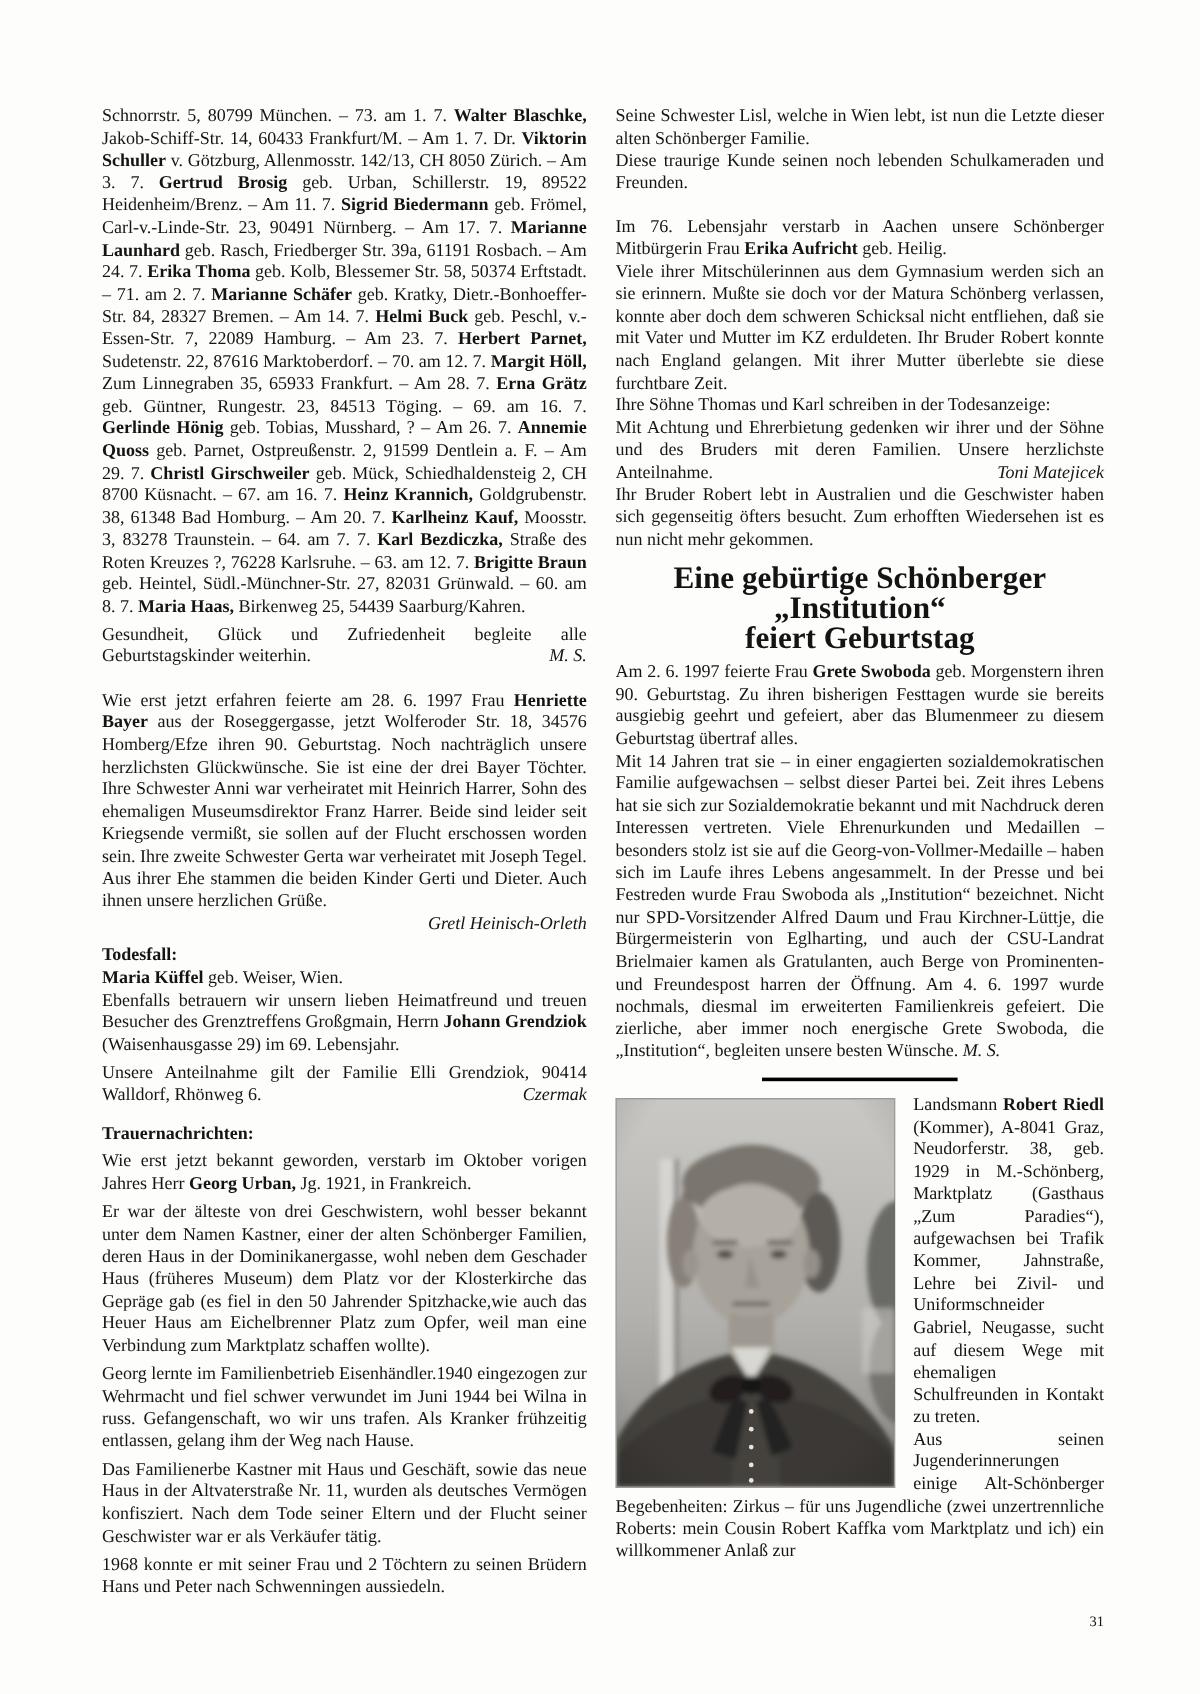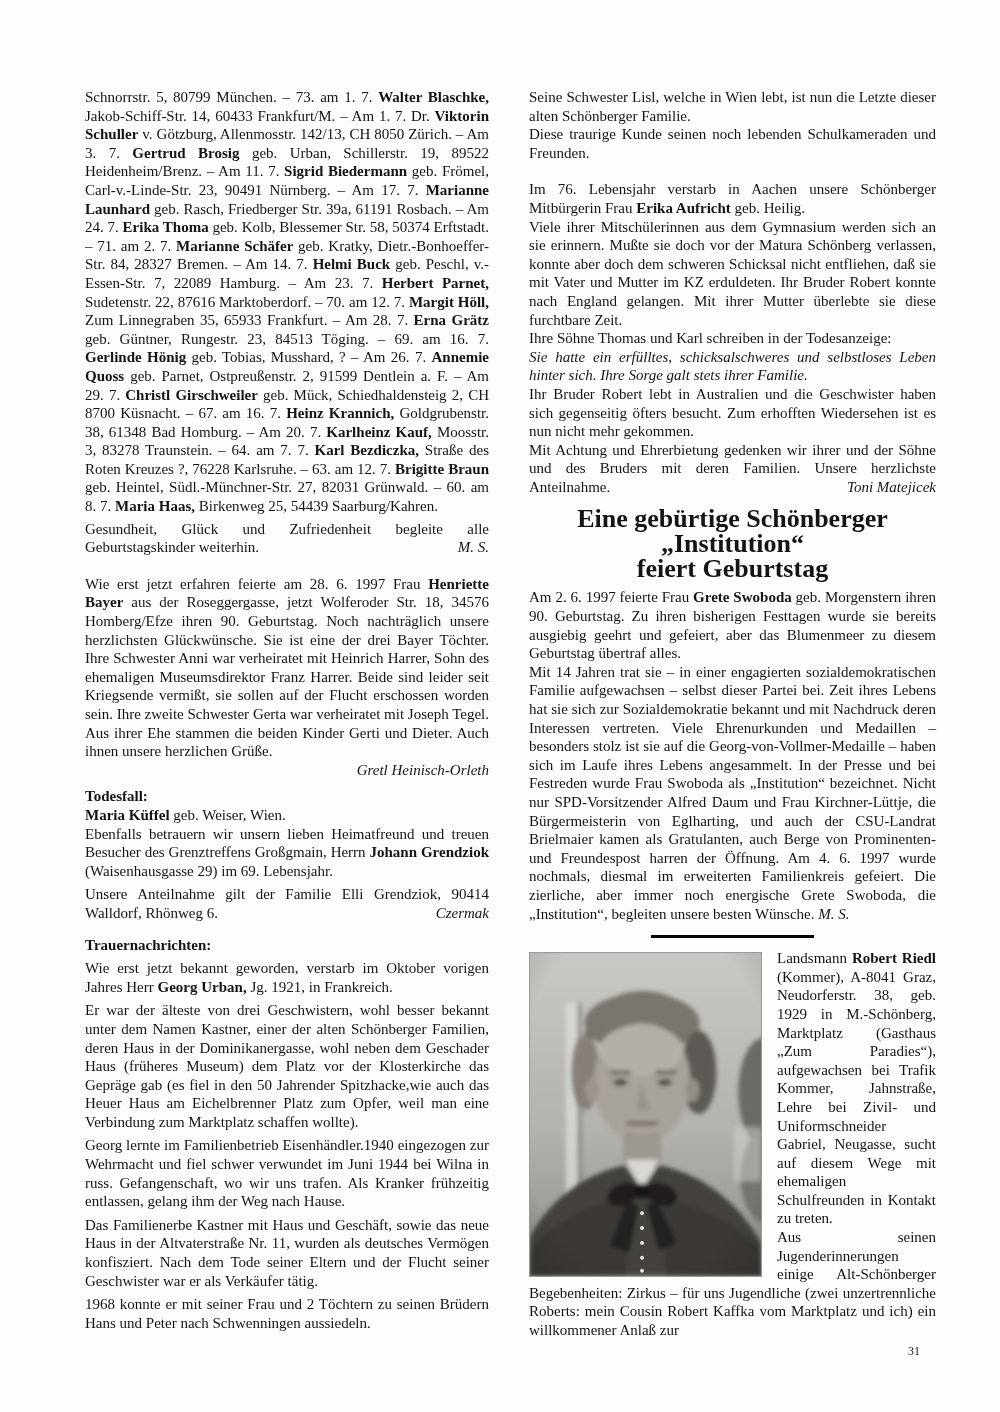--- a/index.html
+++ b/index.html
@@ -1,21 +1,21 @@
 <!DOCTYPE html>
 <html><head>
 <meta charset="utf-8">
 <style>
   html,body{margin:0;padding:0;}
   body{
     width:1000px;height:1412px;background:#fdfdfc;color:#141414;
     font-family:"Liberation Serif","DejaVu Serif",serif;
     font-size:15px;line-height:18.6px;position:relative;overflow:hidden;
   }
-  .sheet{padding:88px 52px 0 85px;display:flex;gap:40px;}
+  .sheet{padding:88px 52px 0 85px;display:flex;gap:24px;}
   .col{width:404px;}
   .col.right{width:407px;}
   p{margin:0;}
   .just{text-align:justify;}
   .b{font-weight:bold;}
   .i{font-style:italic;}
   .bold{font-weight:bold;}
   .rightline{text-align:right;font-style:italic;}
   .mt4{margin-top:4px;}
   .mt6{margin-top:5px;}
@@ -77,27 +77,26 @@
     <p class="just mt6">1968 konnte er mit seiner Frau und 2 Töchtern zu seinen Brüdern Hans und Peter nach Schwenningen aussiedeln.</p>
   </div>
 
   <div class="col right">
     <p class="just">Seine Schwester Lisl, welche in Wien lebt, ist nun die Letzte dieser alten Schönberger Familie.</p>
     <p class="just">Diese traurige Kunde seinen noch lebenden Schulkameraden und Freunden.</p>
 
     <p class="just mt18"><span>Im 76. Lebensjahr verstarb in Aachen unsere Schönberger Mitbürgerin Frau </span><span class="b">Erika Aufricht</span><span> geb. Heilig.</span></p>
     <p class="just">Viele ihrer Mitschülerinnen aus dem Gymnasium werden sich an sie erinnern. Mußte sie doch vor der Matura Schönberg verlassen, konnte aber doch dem schweren Schicksal nicht entfliehen, daß sie mit Vater und Mutter im KZ erduldeten. Ihr Bruder Robert konnte nach England gelangen. Mit ihrer Mutter überlebte sie diese furchtbare Zeit.</p>
     <p class="just">Ihre Söhne Thomas und Karl schreiben in der Todesanzeige:</p>
-    <p class="just i">Sie hatte ein erfülltes, schicksalschweres und selbstloses Leben hinter sich. Ihre Sorge galt stets ihrer Familie.</p>
-    <p class="just">Ihr Bruder Robert lebt in Australien und die Geschwister haben sich gegenseitig öfters besucht. Zum erhofften Wiedersehen ist es nun nicht mehr gekommen.</p>
-
     <p class="just sigp">
       <span>Mit Achtung und Ehrerbietung gedenken wir ihrer und der Söhne und des Bruders mit deren Familien. Unsere herzlichste Anteilnahme.</span>
       <span class="sig">Toni Matejicek</span>
     </p>
+
+    <p class="just">Ihr Bruder Robert lebt in Australien und die Geschwister haben sich gegenseitig öfters besucht. Zum erhofften Wiedersehen ist es nun nicht mehr gekommen.</p>
 
     <h2 class="article-title">
       <span>Eine gebürtige Schönberger „Institution“</span><br>
       <span>feiert Geburtstag</span>
     </h2>
 
     <p class="just"><span>Am 2. 6. 1997 feierte Frau </span><span class="b">Grete Swoboda</span><span> geb. Morgenstern ihren 90. Geburtstag. Zu ihren bisherigen Festtagen wurde sie bereits ausgiebig geehrt und gefeiert, aber das Blumenmeer zu diesem Geburtstag übertraf alles.</span></p>
     <p class="just"><span>Mit 14 Jahren trat sie – in einer engagierten sozialdemokratischen Familie aufgewachsen – selbst dieser Partei bei. Zeit ihres Lebens hat sie sich zur Sozialdemokratie bekannt und mit Nachdruck deren Interessen vertreten. Viele Ehrenurkunden und Medaillen – besonders stolz ist sie auf die Georg-von-Vollmer-Medaille – haben sich im Laufe ihres Lebens angesammelt. In der Presse und bei Festreden wurde Frau Swoboda als „Institution“ bezeichnet. Nicht nur SPD-Vorsitzender Alfred Daum und Frau Kirchner-Lüttje, die Bürgermeisterin von Eglharting, und auch der CSU-Landrat Brielmaier kamen als Gratulanten, auch Berge von Prominenten- und Freundespost harren der Öffnung. Am 4. 6. 1997 wurde nochmals, diesmal im erweiterten Familienkreis gefeiert. Die zierliche, aber immer noch energische Grete Swoboda, die „Institution“, begleiten unsere besten Wünsche. </span><span class="i">  M. S.</span></p>
 
     <div class="divider"></div>

